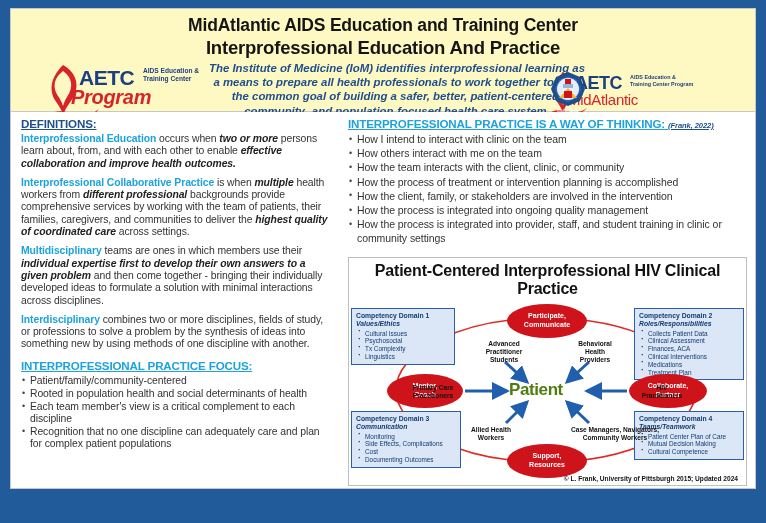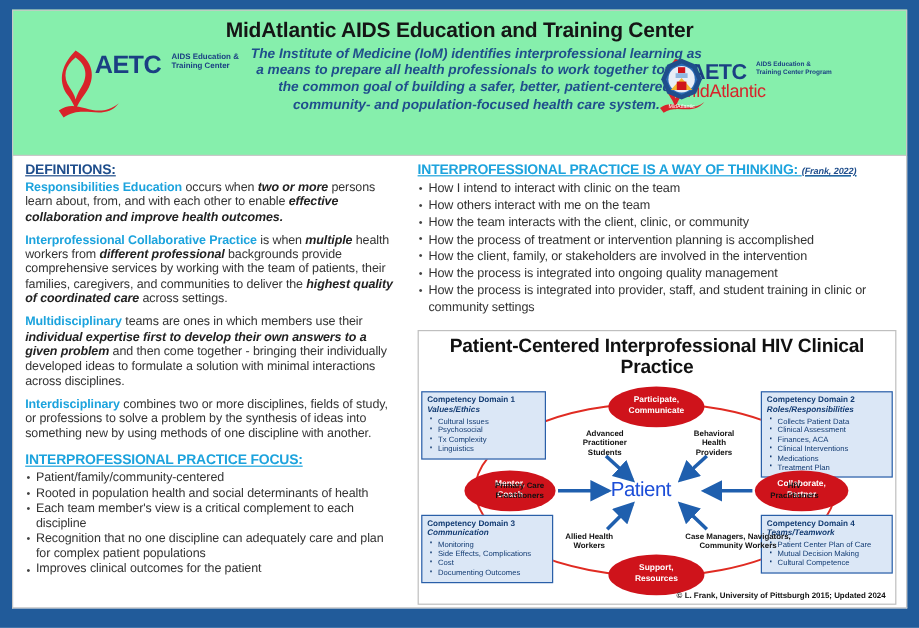--- a/index.html
+++ b/index.html
@@ -11,23 +11,23 @@
   }
   .poster{
     position:absolute;left:0;top:0;width:766px;height:523px;
     background:#215b9a;
     box-sizing:border-box;
     padding:8px 10px 12px 10px;
   }
 
   
   .header{
-    background:#86efac;
+    background:#fef9c3;
     border:1px solid #c8c8c8;
-    height:122px;
+    height:104px;
     box-sizing:border-box;
     position:relative;
     padding:6px 8px 0 8px;
   }
   .hdr-title{
     text-align:center;
     color:#151515;
     font-weight:bold;
     letter-spacing:-.2px;
   }
@@ -176,51 +176,53 @@
     position:absolute;
     font-size:6.6px;
     font-weight:bold;
     line-height:7.8px;
     color:#111;
     text-align:center;
   }
   .patient{
     position:absolute;
     font-size:17px;
-    font-weight:normal;
-    color:#1d4ed8;
+    font-weight:bold;
+    color:#4d7c0f;
     letter-spacing:-.4px;
   }
   .copyright{
     position:absolute;right:8px;bottom:3px;
     font-size:6.6px;font-weight:bold;color:#111;
   }
   svg{position:absolute;left:0;top:0;overflow:visible;}
 </style>
 </head>
 <body>
 
 <div class="poster">
 
   <div class="header">
     <div class="hdr-title">
       <span class="l1">MidAtlantic AIDS Education and Training Center</span>
+      <span class="l2">Interprofessional Education And Practice</span>
     </div>
 
     <div class="hdr-body">
 
       <div class="logo-left">
         <svg width="162" height="66" viewBox="0 0 162 66">
           <path d="M20 6 C6 20, 6 34, 14 44 C18 50, 20 54, 20 58 C20 54, 23 49, 28 42 C38 28, 34 14, 20 6 Z
                    M20 12 C29 18, 31 28, 24 38 C22 41, 21 44, 20 47 C19 43, 17 40, 15 37 C9 28, 11 19, 20 12 Z" fill="#d8232a"></path>
           <path d="M6 56 C22 44, 36 66, 56 50 C44 66, 26 50, 10 62 Z" fill="#d8232a"></path>
         </svg>
         <div class="aetc-word" style="position:absolute;left:36px;top:7px;font-size:21px;">AETC</div>
         <div class="aetc-sub" style="position:absolute;left:100px;top:9px;font-size:6.6px;">AIDS Education &amp;</div>
         <div class="aetc-sub" style="position:absolute;left:100px;top:17px;font-size:6.6px;">Training Center</div>
+        <div class="prog-word" style="position:absolute;left:28px;top:27px;font-size:20px;">Program</div>
       </div>
 
       <div class="quote">The Institute of Medicine (IoM) identifies interprofessional learning as a means to prepare all health professionals to work together toward the common goal of building a safer, better, patient-centered, community- and population-focused health care system.</div>
 
       <div class="logo-right">
         <svg width="40" height="52" viewBox="0 0 40 52" style="position:absolute;left:0;top:4px;">
           <path d="M16 3 C5 15, 5 26, 11 34 C14 39, 16 42, 16 46 C16 42, 18 38, 22 32 C31 20, 27 11, 16 3 Z
                    M16 9 C23 14, 25 21, 19 29 C18 31, 17 34, 16 36 C15 33, 14 31, 12 28 C7 21, 9 14, 16 9 Z" fill="#d8232a"></path>
           <path d="M3 44 C15 35, 26 50, 40 39 C30 51, 17 40, 6 48 Z" fill="#d8232a"></path>
         </svg>
@@ -241,33 +243,32 @@
         </svg>
       </div>
     </div>
   </div>
 
   <div class="content">
 
     <div class="col-left">
       <h2 class="sec navy">DEFINITIONS:</h2>
       <div id="defs">
-          <p class="def"><span class="term">Responsibilities Education</span><span> occurs when </span><span class="em">two or more</span><span> persons learn about, from, and with each other to enable </span><span class="em">effective collaboration and improve health outcomes.</span></p>
+          <p class="def"><span class="term">Interprofessional Education</span><span> occurs when </span><span class="em">two or more</span><span> persons learn about, from, and with each other to enable </span><span class="em">effective collaboration and improve health outcomes.</span></p>
           <p class="def"><span class="term">Interprofessional Collaborative Practice</span><span> is when </span><span class="em">multiple</span><span> health workers from </span><span class="em">different professional</span><span> backgrounds provide comprehensive services by working with the team of patients, their families, caregivers, and communities to deliver the </span><span class="em">highest quality of coordinated care</span><span> across settings.</span></p>
           <p class="def"><span class="term">Multidisciplinary</span><span> teams are ones in which members use their </span><span class="em">individual expertise first to develop their own answers to a given problem</span><span> and then come together - bringing their individually developed ideas to formulate a solution with minimal interactions across disciplines.</span></p>
           <p class="def"><span class="term">Interdisciplinary</span><span> combines two or more disciplines, fields of study, or professions to solve a problem by the synthesis of ideas into something new by using methods of one discipline with another.</span></p>
         </div>
 
       <h2 class="sec cyan" style="margin-top:8px;">INTERPROFESSIONAL PRACTICE FOCUS:</h2>
       <ul class="bul" id="focusList">
           <li>Patient/family/community-centered</li>
           <li>Rooted in population health and social determinants of health</li>
           <li>Each team member's view is a critical complement to each discipline</li>
           <li>Recognition that no one discipline can adequately care and plan for complex patient populations</li>
-          <li>Improves clinical outcomes for the patient</li>
         </ul>
     </div>
 
     <div class="col-right">
       <h2 class="sec cyan">
         <span>INTERPROFESSIONAL PRACTICE IS A WAY OF THINKING:</span>
         <span class="cite">(Frank, 2022)</span>
       </h2>
       <ul class="bul think" id="thinkList">
           <li>How I intend to interact with clinic on the team</li>

